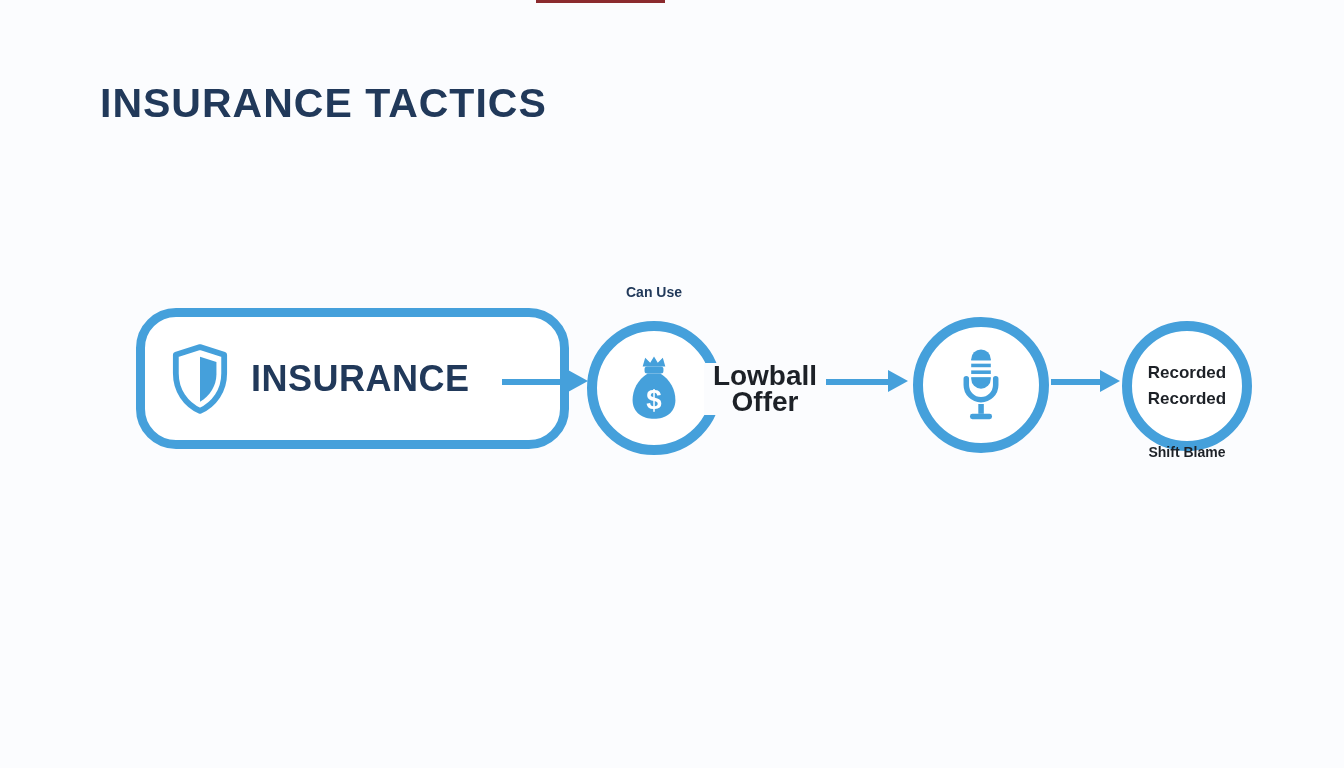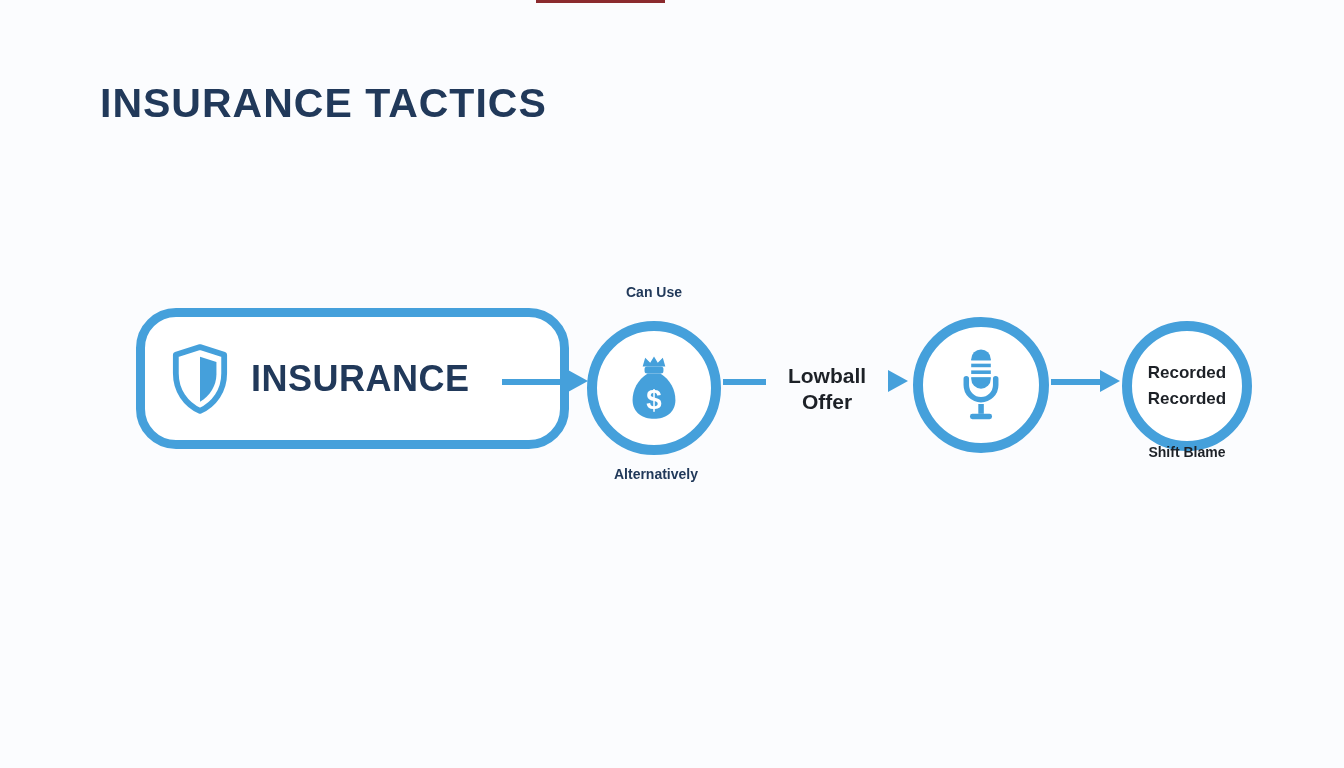--- a/index.html
+++ b/index.html
@@ -47,22 +47,22 @@
   .edge-3-head{left:1100px;}
   .flow-label{
     position:absolute;width:180px;text-align:center;font-size:14px;font-weight:bold;
     color:var(--navy,#21395A);white-space:nowrap;
   }
   .label-can-use{left:564px;top:284px;}
   .label-alternatively{left:566px;top:466px;}
   .label-followed-by{left:892px;top:284px;}
   .label-shift-blame{left:1097px;top:444px;color:var(--dark,#1D2127);}
   .edge-label{
-    position:absolute;left:766px;top:363px;width:122px;text-align:center;
-    font-size:21px;line-height:26px;font-weight:bold;color:var(--dark,#1D2127);
+    position:absolute;left:704px;top:363px;width:122px;text-align:center;
+    font-size:28px;line-height:26px;font-weight:bold;color:var(--dark,#1D2127);
     background:var(--background,#FBFCFE);z-index:3;
   }
   .icon{display:block;}
 </style>
 </head>
 <body>
 
 <div class="canvas">
 
   <div class="top-red-line"></div>
@@ -84,21 +84,20 @@
 
   <div class="flow-label label-can-use">Can Use</div>
   <div class="circle-node circle-money">
     <svg class="icon" width="62" height="68" viewBox="0 0 48 54">
       <path d="M15 10 L17 3 L21 7 L24 2 L27 7 L31 3 L33 10 Z" fill="#45A0DB"></path>
       <rect x="16.5" y="10" width="15" height="5.5" rx="2" fill="#45A0DB"></rect>
       <path d="M19 15.5 h10 C37 20.5 41 28.5 41 36.5 C41 46.5 33 51.5 24 51.5 C15 51.5 7 46.5 7 36.5 C7 28.5 11 20.5 19 15.5 Z" fill="#45A0DB"></path>
       <text x="24" y="43.5" text-anchor="middle" font-size="22" font-weight="bold" fill="#ffffff">$</text>
     </svg>
   </div>
-  <div class="flow-label label-alternatively">Alternatively</div>
 
   <div class="edge-line edge-2-line"></div>
   <div class="edge-head edge-2-head"></div>
   <div class="edge-label">
     <div>Lowball</div>
     <div>Offer</div>
   </div>
 
   <div class="circle-node circle-mic">
     <svg class="icon" width="54" height="76" viewBox="0 0 44 62">

